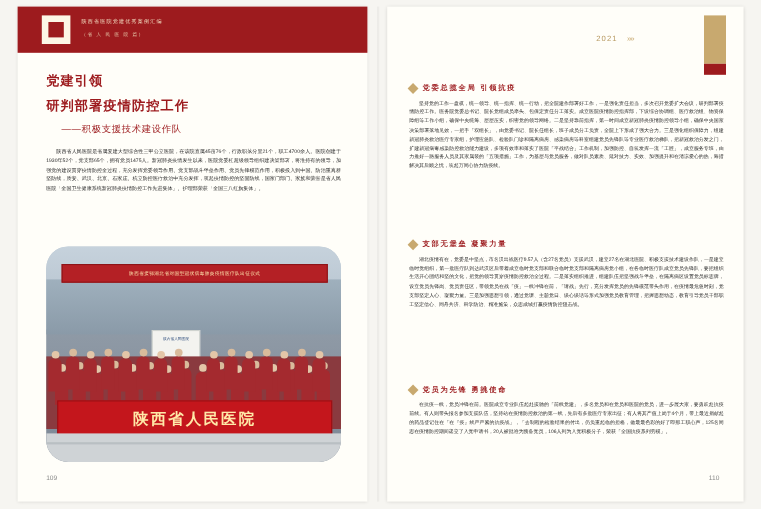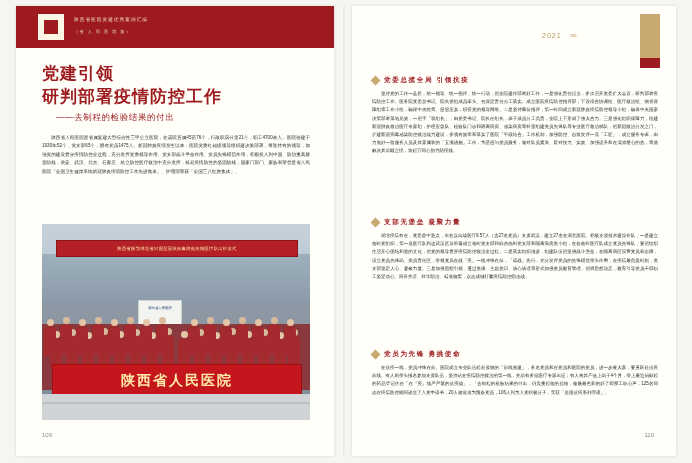--- a/index.html
+++ b/index.html
@@ -57,38 +57,39 @@
     position:absolute;right:16px;top:8px;width:20px;height:44px;
     background:#c8a96f;
   }
   .r-hdr-block:after{
     content:"";position:absolute;left:0;top:44px;width:20px;height:10px;
     background:#9d1b1e;
   }
   
   .title{
     position:absolute;left:26px;top:56px;width:270px;
-    font-size:17px;font-weight:bold;color:#9d1b1e;
+    font-size:12px;font-weight:bold;color:#9d1b1e;
     line-height:23px;letter-spacing:1px;
   }
   .subtitle{
     position:absolute;left:40px;top:106px;width:260px;
     font-size:8.5px;color:#9d1b1e;letter-spacing:.6px;
   }
   
   .lp-body{
     position:absolute;left:26px;top:128px;width:268px;
     font-size:4.6px;line-height:8.4px;color:#2b2b2b;text-align:justify;
   }
   .lp-body p{margin:0 0 5px 0;text-indent:9.2px;}
   
   .photo{
     position:absolute;left:26px;top:218px;width:268px;height:196px;
     background:linear-gradient(#b9c6d2 0%,#aab8c6 38%,#8f9aa6 39%,#7c8795 100%);
     overflow:hidden;
+    border-radius:20px;
   }
   .ph-sky{position:absolute;left:0;top:0;width:268px;height:74px;
     background:linear-gradient(#c6d2dc,#b2bfcb);}
   .ph-banner{
     position:absolute;left:14px;top:16px;width:240px;height:15px;
     background:#b42025;border:1px solid #8d1418;
     color:#ffe9b0;font-size:4.2px;line-height:15px;text-align:center;
     letter-spacing:.4px;white-space:nowrap;overflow:hidden;
   }
   .ph-bldg{
@@ -171,21 +172,21 @@
       <div class="hdr-square"></div>
       <div class="hdr-txt1">陕西省医院党建优秀案例汇编</div>
       <div class="hdr-txt2">（省 人 民 医 院 篇）</div>
     </div>
 
     <div class="title">
       <div>党建引领</div>
       <div>研判部署疫情防控工作</div>
     </div>
 
-    <div class="subtitle">——去制程的检验结果的付出</div>
+    <div class="subtitle">——积极支援技术建设作队</div>
 
     <div class="lp-body">
       <p>陕西省人民医院是省属复建大型综合性三甲公立医院，在该院直属45亩76个，行政职落分里21个，职工4700余人。医院创建于1930年52个，党支部65个，拥有党员1475人。新冠肺炎疫情发生以来，医院党委杠超级领导组织建决策部署，将淮持有的领导，加强党的建设贯穿疫情防控全过程，充分发挥党委领导作用、党支部战斗堡垒作用、党员先锋模范作用，积极投入到中国、防治重真群坚防线，质安、武汉、北京、石家庄、杭立防控医疗救治中充分发挥，筑起疫情防控的坚固防线，国家门部门、家族和荣誉是省人民医院「全国卫生健康系统新冠肺炎疫情防控工作先进集体」、护理部荣获「全国三八红旗集体」。</p>
     </div>
 
     <div class="photo">
       <div class="ph-sky"></div>
       <div class="ph-bldg"></div>
       <div class="ph-banner">陕西省援鄂湖北省对国型冠状病毒肺炎疫情医疗队出征仪式</div>
       <div class="ph-placard">陕西省人民医院</div>

